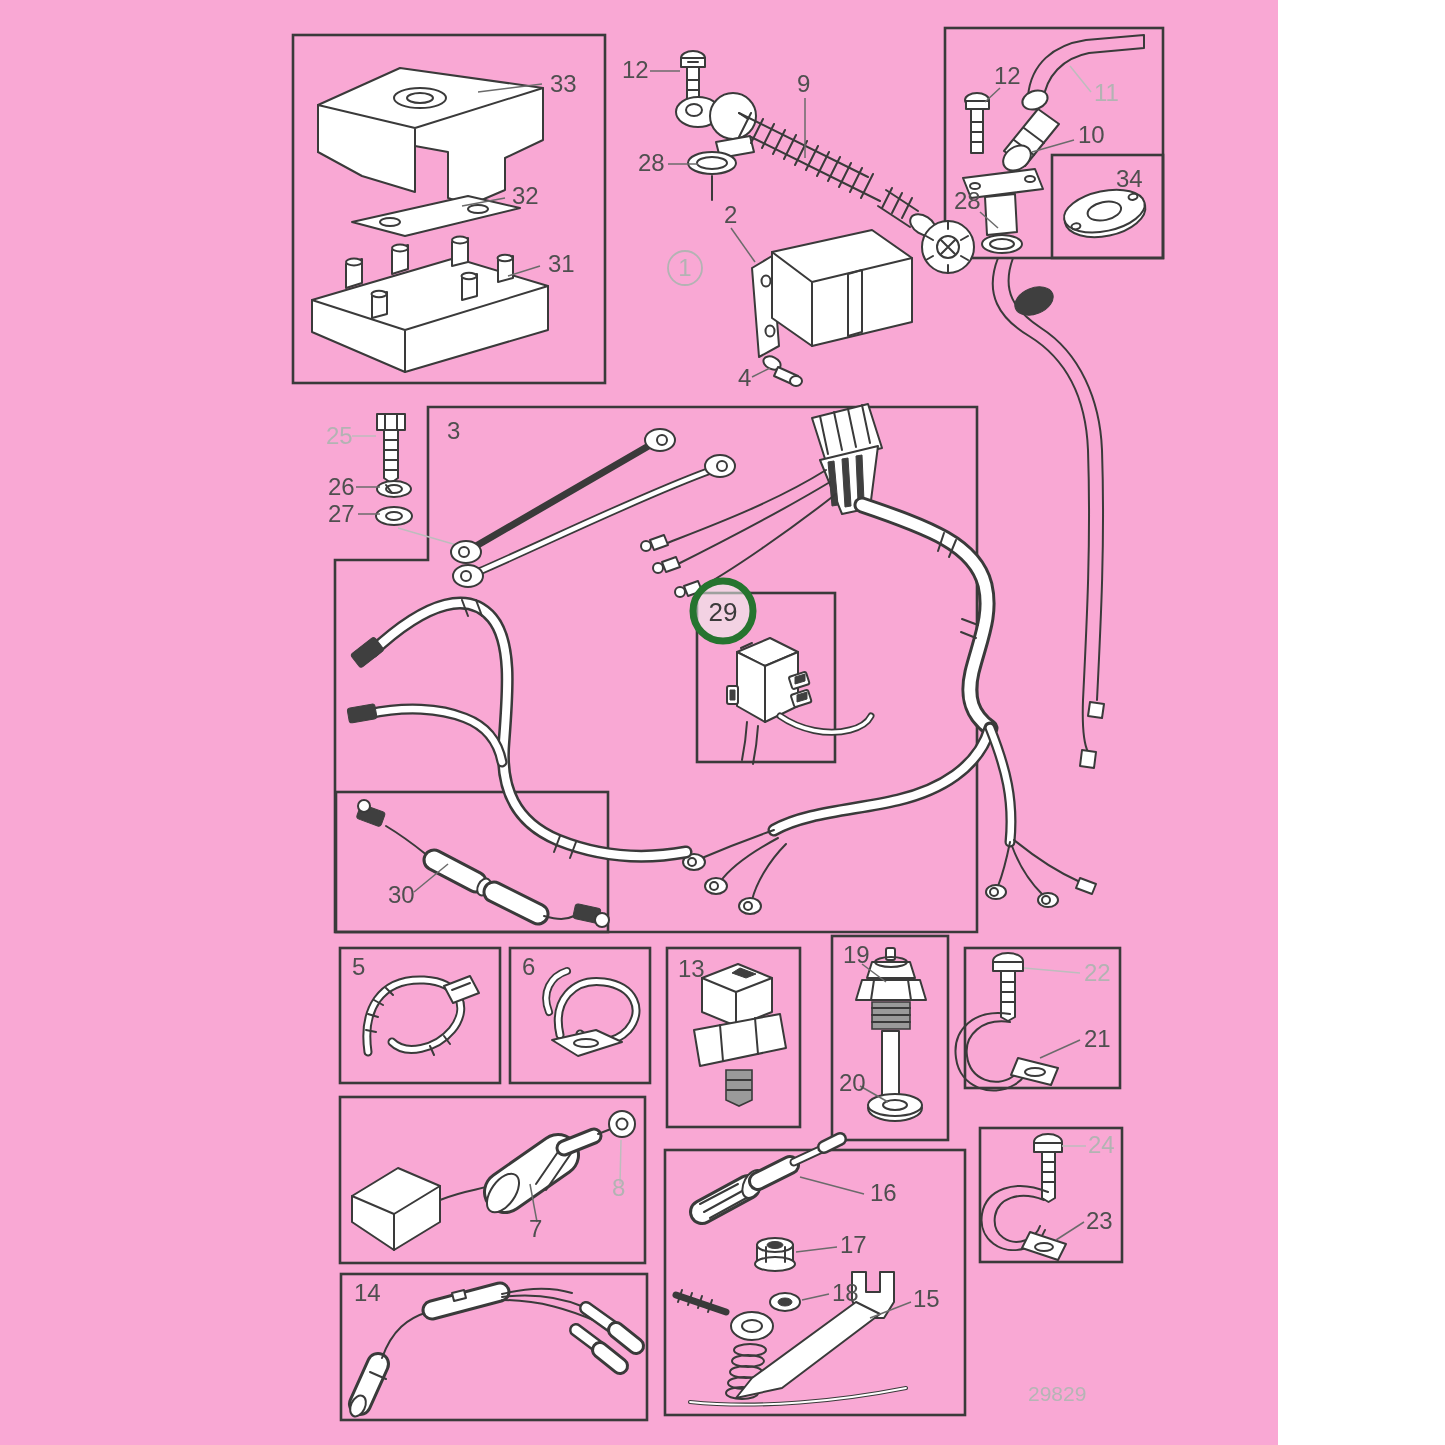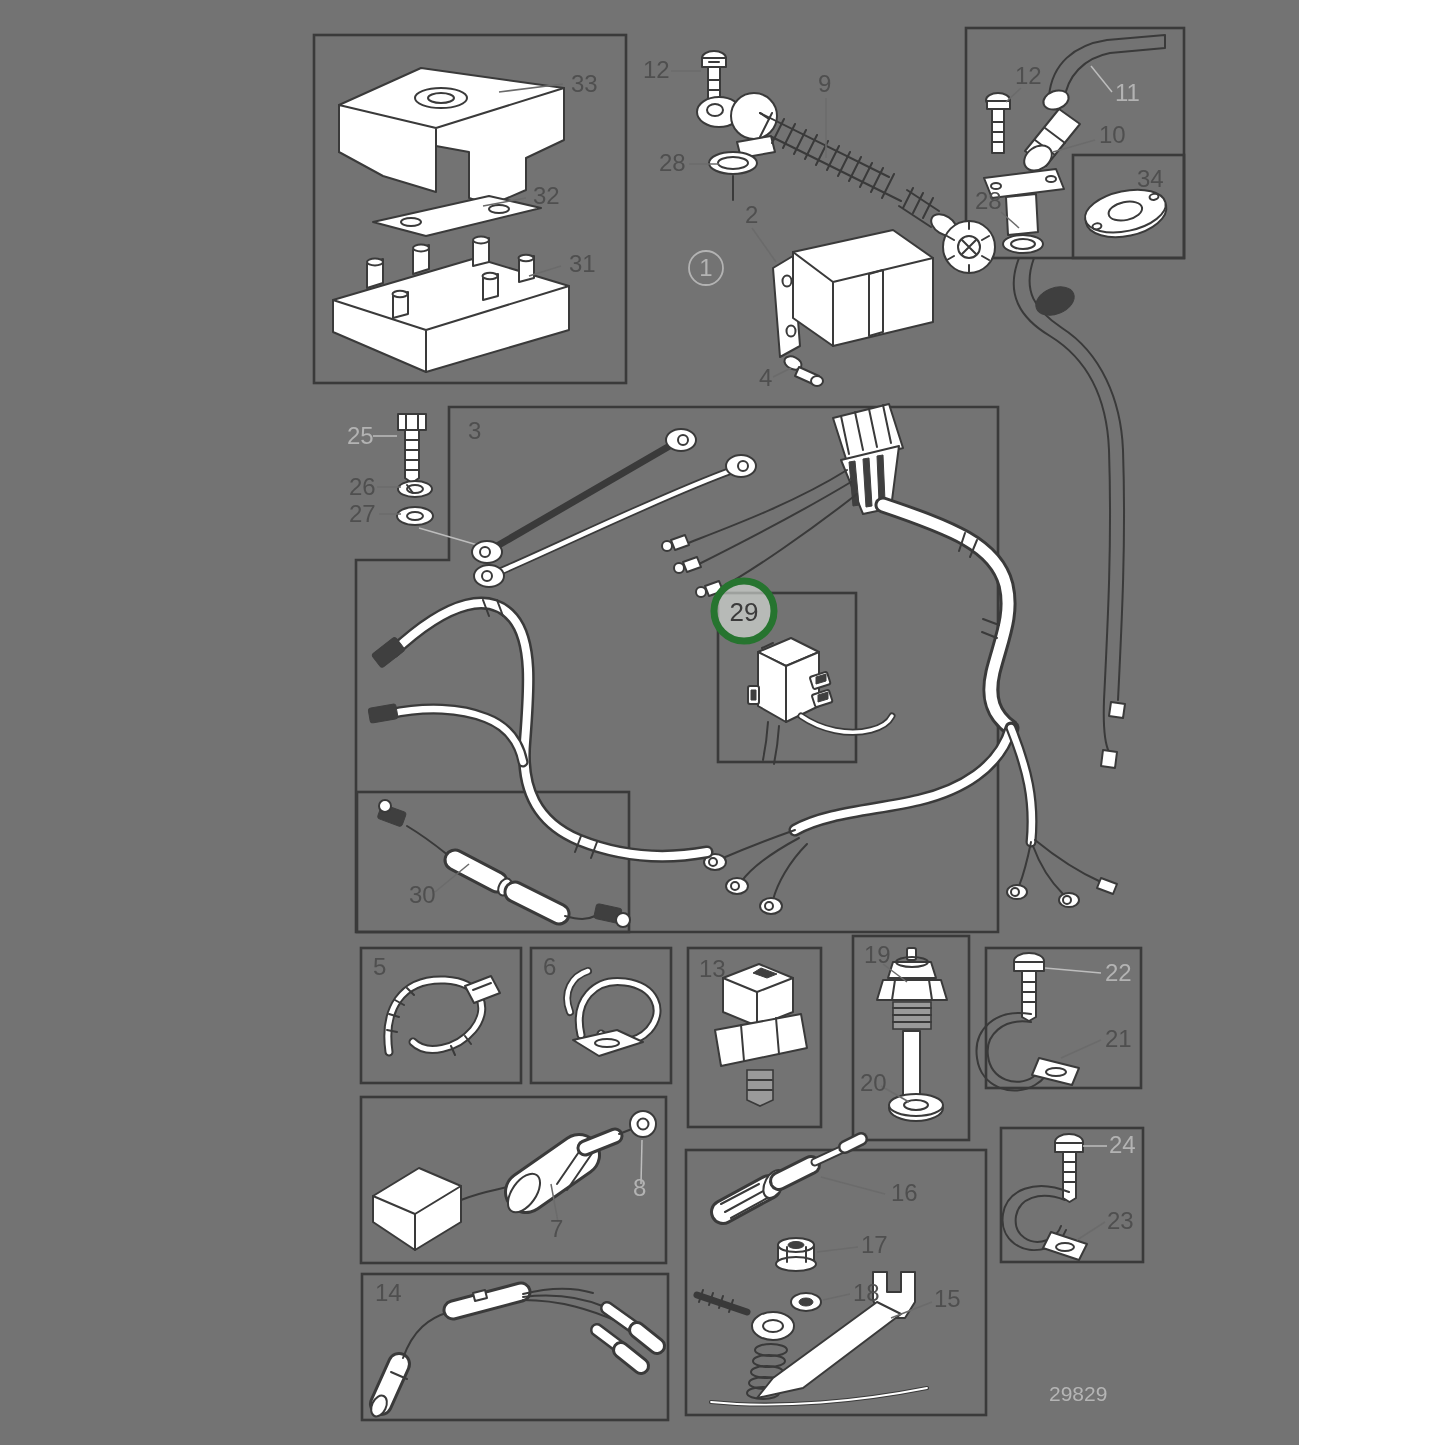--- a/index.html
+++ b/index.html
@@ -1,17 +1,17 @@
 <!DOCTYPE html>
 <html><head>
 <meta charset="utf-8">
 <style>
   html,body{margin:0;padding:0;background:#ffffff;}
-  .stage{position:relative;width:1278px;height:1445px;background:#737373;overflow:hidden;
-         font-family:"Liberation Sans", sans-serif;padding-left:21px;}
+  .stage{position:relative;width:1278px;height:1445px;background:#f9a8d4;overflow:hidden;
+         font-family:"Liberation Sans", sans-serif;}
   svg{display:block}
   .frames rect,.frames path{fill:none;stroke:#3a3a3a;stroke-width:2.6;}
   .ln{fill:none;stroke:#3a3a3a;stroke-width:2;stroke-linecap:round;stroke-linejoin:round;}
   .fw{fill:#ffffff;stroke:#3a3a3a;stroke-width:2;stroke-linejoin:round;}
   .dk{fill:#3f3f3f;stroke:#3f3f3f;stroke-width:1;}
   .gy{fill:#9a9a9a;stroke:#3a3a3a;stroke-width:1.6;}
   .to{fill:none;stroke:#3a3a3a;stroke-linecap:round;}
   .ti{fill:none;stroke:#ffffff;stroke-linecap:round;}
   .ld{stroke:#6b6b6b;stroke-width:1.5;fill:none;}
   .ldm{stroke:#bdbdbd;stroke-width:1.5;fill:none;}

